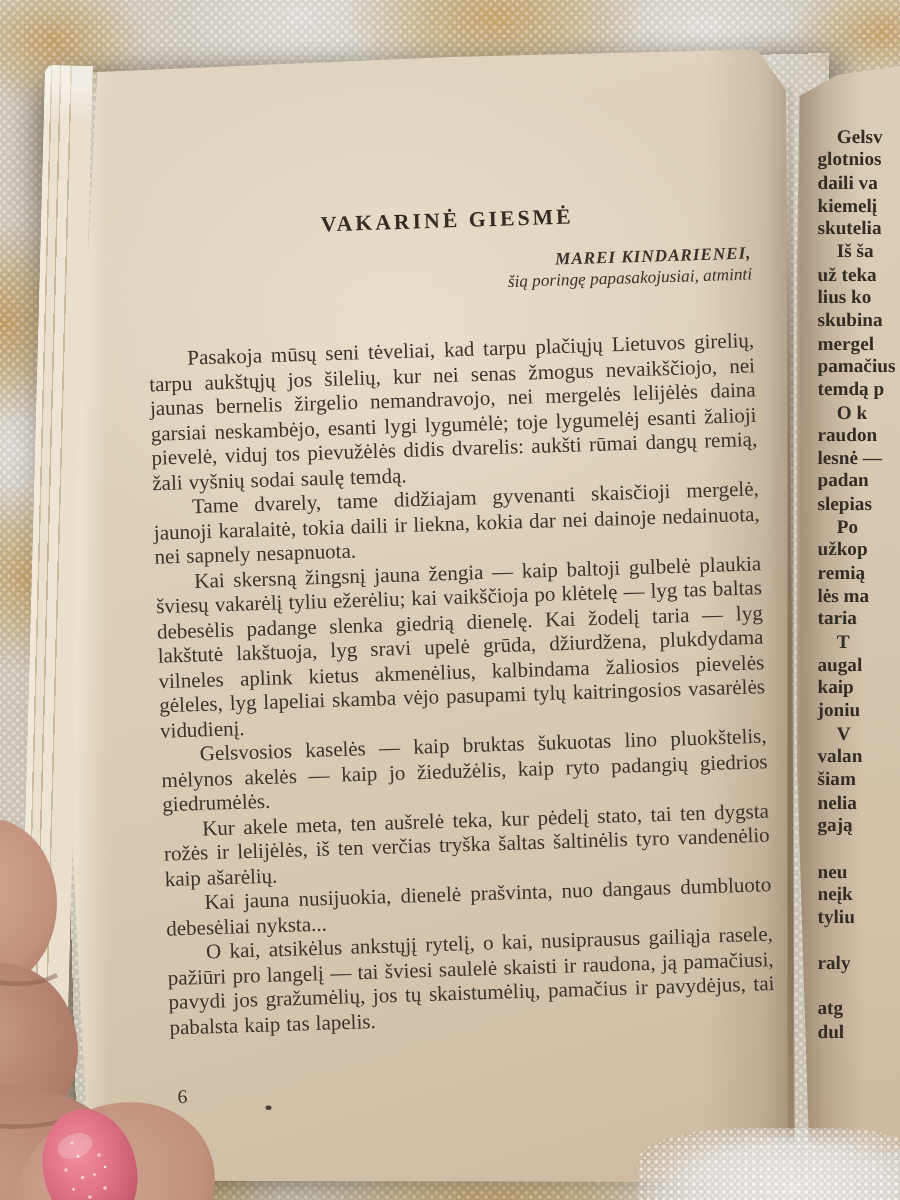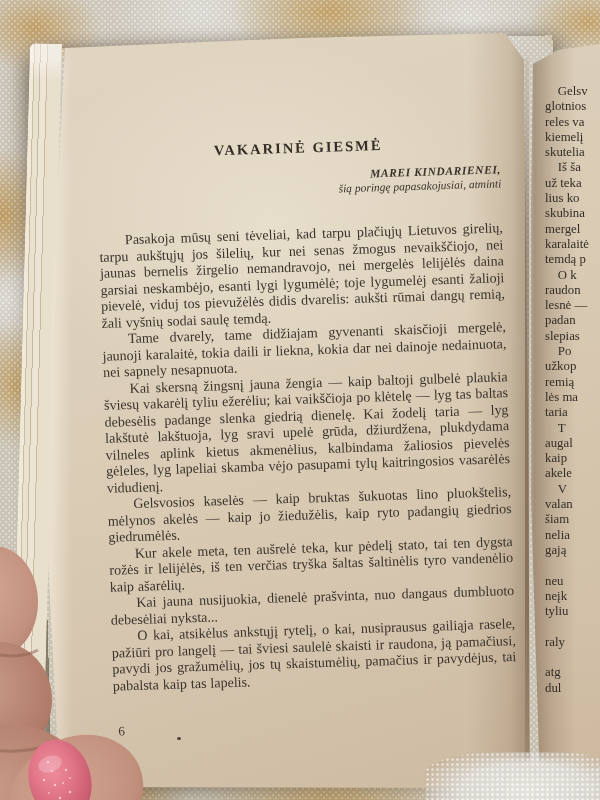--- a/index.html
+++ b/index.html
@@ -75,21 +75,21 @@
     text-align:center;color:#332d25;
   }
   .dedication{margin:0 0 30px 0;text-align:right;line-height:14px;}
   .dedication-name{font-size:11.5px;font-weight:bold;font-style:italic;letter-spacing:.6px;}
   .dedication-note{font-size:11.5px;font-style:italic;}
   .body-text{font-size:14px;line-height:16.5px;text-align:justify;word-spacing:.5px;}
   .para{margin:0;text-indent:26px;}
   .page-number{position:absolute;left:4px;top:578px;font-size:13px;}
   .ink-speck{position:absolute;left:177px;top:737px;width:4px;height:3px;border-radius:50%;background:#4a4036;z-index:5;}
   .rp-lines{position:absolute;left:545px;top:84px;color:#332d26;font-size:12.8px;line-height:15.3px;}
-  .rp-line{white-space:pre;min-height:15.3px;}
+  .rp-line{white-space:pre;min-height:15.3px;font-weight:bold;}
   .towel-fluff{
     position:absolute;left:425px;top:752px;width:185px;height:55px;z-index:6;border-radius:40% 30% 0 0;
     background:radial-gradient(110px 45px at 55% 70%,#f0eeea 0%,#e3e1dc 60%,rgba(227,225,220,0) 100%);
   }
   .towel-fluff::before{
     content:"";position:absolute;inset:0;border-radius:inherit;
     background-image:repeating-radial-gradient(rgba(255,255,255,.8) 0 1px,rgba(140,130,110,.18) 1.6px 3px);
     background-size:5px 5px;opacity:.6;
   }
   .hand{position:absolute;left:0;top:0;z-index:7;}
@@ -126,44 +126,44 @@
   </div>
 
   <div class="ink-speck"></div>
   <div class="crease"></div>
 
   <div class="right-page">
     <div class="rp-lines">
 
     <div class="rp-line">&nbsp;&nbsp;&nbsp;&nbsp;Gelsv</div>
         <div class="rp-line">glotnios</div>
-        <div class="rp-line">reles va</div>
+        <div class="rp-line">daili va</div>
         <div class="rp-line">kiemelį</div>
         <div class="rp-line">skutelia</div>
         <div class="rp-line">&nbsp;&nbsp;&nbsp;&nbsp;Iš ša</div>
         <div class="rp-line">už teka</div>
         <div class="rp-line">lius ko</div>
         <div class="rp-line">skubina</div>
         <div class="rp-line">mergel</div>
-        <div class="rp-line">karalaitė</div>
+        <div class="rp-line">pamačius</div>
         <div class="rp-line">temdą p</div>
         <div class="rp-line">&nbsp;&nbsp;&nbsp;&nbsp;O k</div>
         <div class="rp-line">raudon</div>
         <div class="rp-line">lesnė —</div>
         <div class="rp-line">padan</div>
         <div class="rp-line">slepias</div>
         <div class="rp-line">&nbsp;&nbsp;&nbsp;&nbsp;Po</div>
         <div class="rp-line">užkop</div>
         <div class="rp-line">remią</div>
         <div class="rp-line">lės ma</div>
         <div class="rp-line">taria</div>
         <div class="rp-line">&nbsp;&nbsp;&nbsp;&nbsp;T</div>
         <div class="rp-line">augal</div>
         <div class="rp-line">kaip</div>
-        <div class="rp-line">akele</div>
+        <div class="rp-line">joniu</div>
         <div class="rp-line">&nbsp;&nbsp;&nbsp;&nbsp;V</div>
         <div class="rp-line">valan</div>
         <div class="rp-line">šiam</div>
         <div class="rp-line">nelia</div>
         <div class="rp-line">gają</div>
         <div class="rp-line"></div>
         <div class="rp-line">neu</div>
         <div class="rp-line">neįk</div>
         <div class="rp-line">tyliu</div>
         <div class="rp-line"></div>

